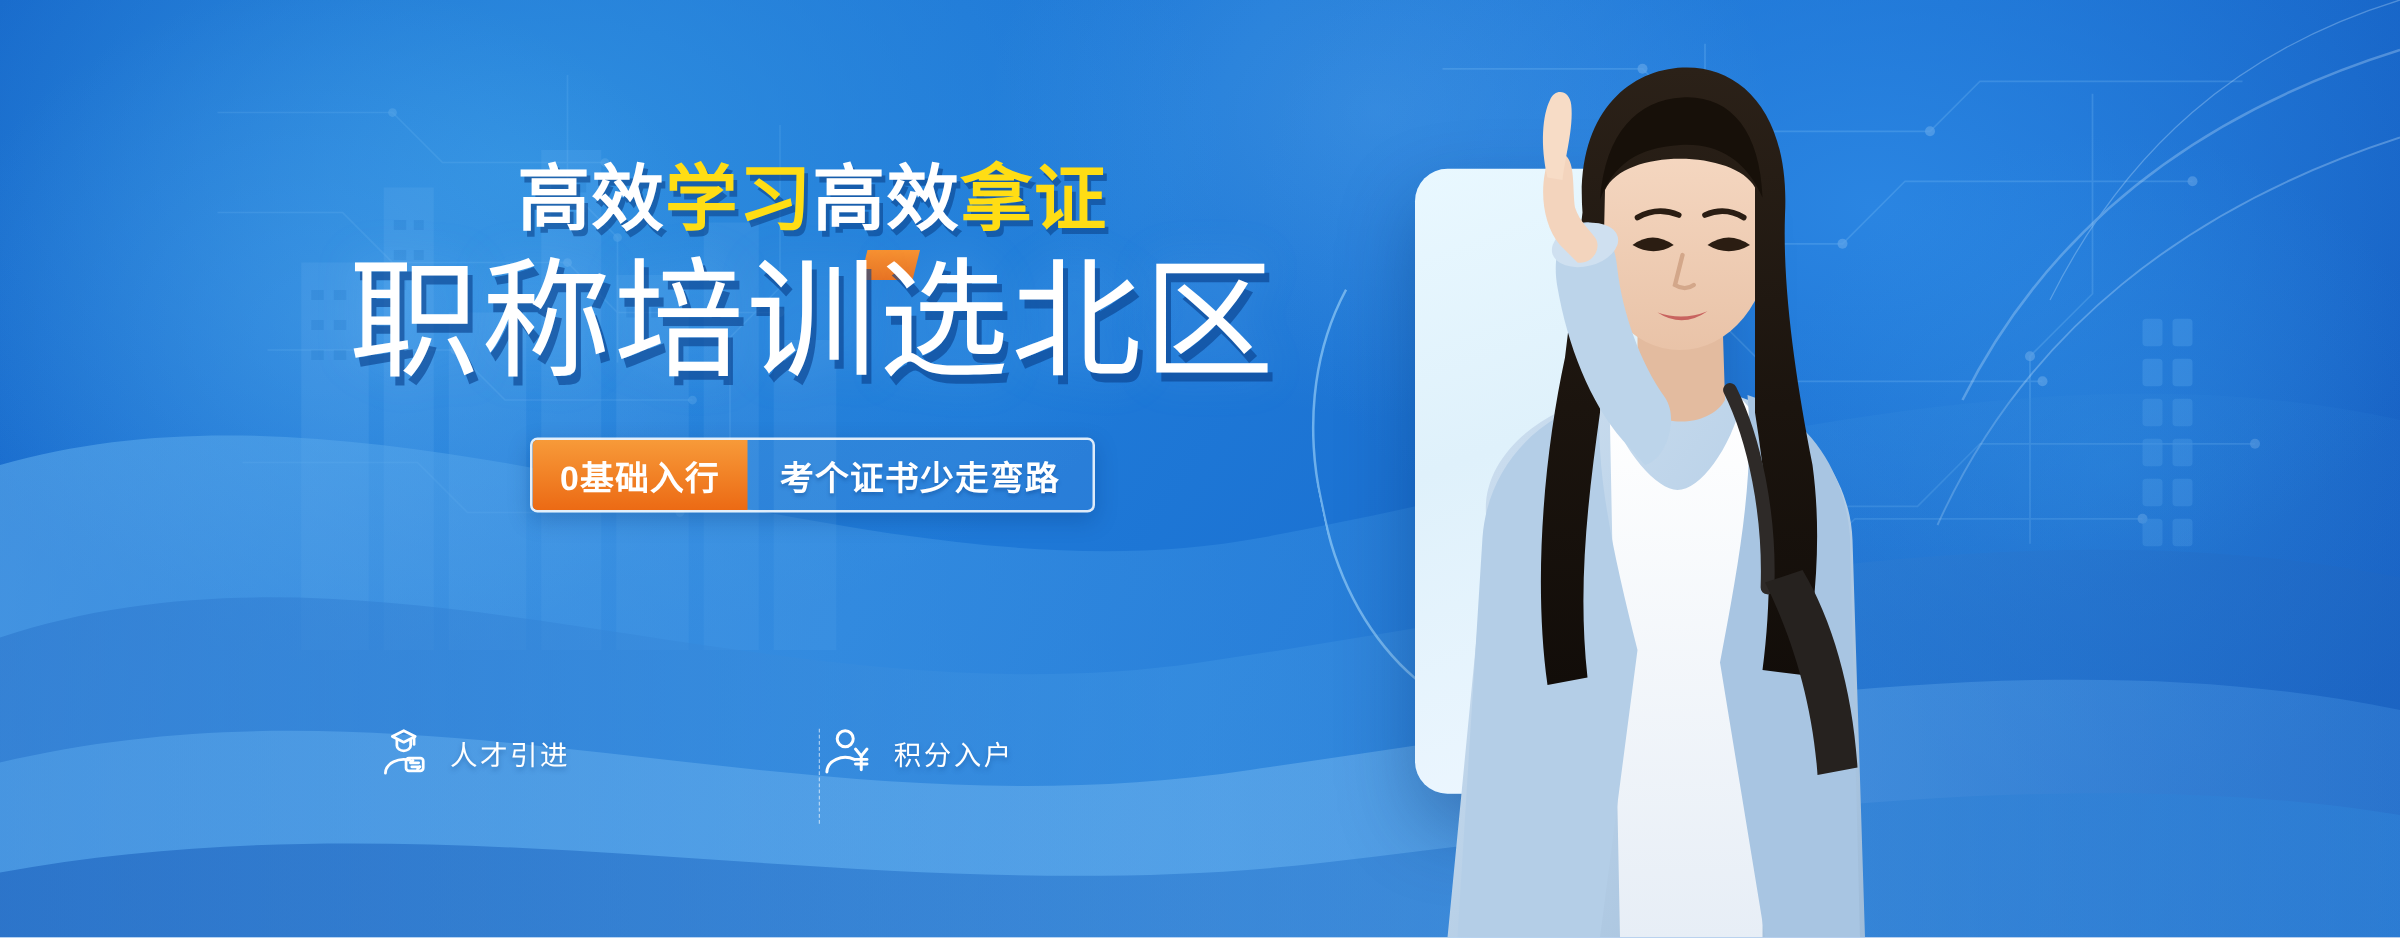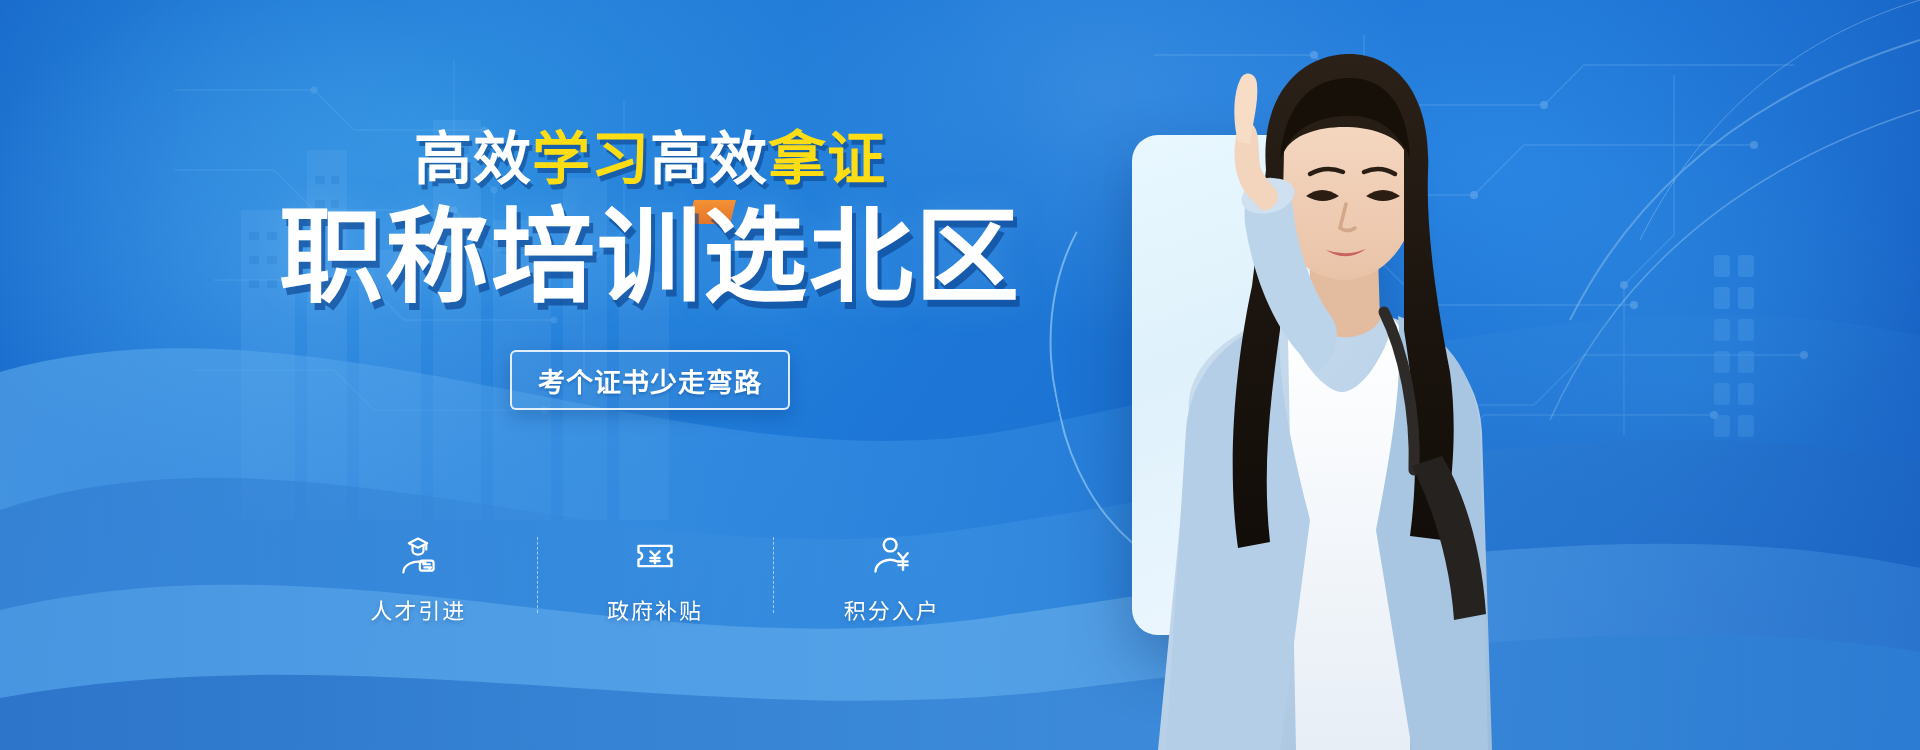--- a/index.html
+++ b/index.html
@@ -76,21 +76,21 @@
     text-shadow:3px 5px 0 rgba(9,62,133,.55);
     margin-bottom:14px;
   }
   .headline-sub .hl{ color:#ffdd14; }
 
   .headline-main{
     position:relative;
     display:inline-block;
     font-family:"DejaVu Sans","Liberation Sans",sans-serif;
     font-size:104px;
-    font-weight:bold;
+    font-weight:normal;
     line-height:1.06;
     letter-spacing:2px;
     white-space:nowrap;
     color:#ffffff;
     text-shadow:
        4px 7px 0 rgba(10,64,140,.62),
        0 0 34px rgba(130,200,255,.28);
     margin-bottom:38px;
   }
   .accent-block{
@@ -135,21 +135,21 @@
     position:absolute;
     left:300px; bottom:125px;
     width:710px;
     display:flex;
     align-items:flex-end;
     z-index:6;
   }
   .feature{
     flex:1 1 0;
     display:flex;
-    flex-direction:column;
+    flex-direction:row;
     align-items:center;
     gap:14px;
     position:relative;
   }
   .feature + .feature::before{
     content:"";
     position:absolute;
     left:0; top:4px;
     height:76px;
     border-left:1px dashed rgba(255,255,255,.55);
@@ -420,20 +420,21 @@
     <div class="headline-sub">
       <span>高效</span><span class="hl">学习</span><span>高效</span><span class="hl">拿证</span>
     </div>
 
     <div class="headline-main">
       <span class="accent-block"></span>
       <span>职称培训选北区</span>
     </div>
 
     <div class="pill">
+      <div class="pill-left">0基础入行</div>
       <div class="pill-right">考个证书少走弯路</div>
     </div>
   </div>
 
   <div class="features">
 
     <div class="feature">
       <span class="ico">
         <svg viewBox="0 0 48 48" fill="none" stroke="#ffffff" stroke-width="2.4" stroke-linecap="round" stroke-linejoin="round">
           <path d="M14 10 L24 5 L34 10 L24 15 Z"></path>
@@ -442,31 +443,20 @@
           <path d="M8 42 a16 12 0 0 1 22 -11"></path>
           <rect x="26" y="29" width="15" height="11" rx="2.5"></rect>
           <path d="M30 33 h7 M31 36.5 h7"></path>
           <path d="M30 33 l2 -2 M38 36.5 l-2 2"></path>
         </svg>
       </span>
       <span class="lbl">人才引进</span>
     </div>
 
 
-    <div class="feature">
-      <span class="ico">
-        <svg viewBox="0 0 48 48" fill="none" stroke="#ffffff" stroke-width="2.6" stroke-linecap="round" stroke-linejoin="round">
-          <path d="M6 13 h36 v7 a4 4 0 0 0 0 8 v7 H6 v-7 a4 4 0 0 0 0 -8 Z"></path>
-          <path d="M19 19 l5 5 l5 -5"></path>
-          <path d="M24 24 v8"></path>
-          <path d="M19 26 h10 M19 29.5 h10"></path>
-        </svg>
-      </span>
-      <span class="lbl">政府补贴</span>
-    </div>
 
     <div class="feature">
       <span class="ico">
         <svg viewBox="0 0 48 48" fill="none" stroke="#ffffff" stroke-width="2.6" stroke-linecap="round" stroke-linejoin="round">
           <circle cx="22" cy="12" r="7"></circle>
           <path d="M6 41 a16 13 0 0 1 24 -11"></path>
           <path d="M31 21 l5 6 l5 -6"></path>
           <path d="M36 27 v12"></path>
           <path d="M31 30 h10 M31 34 h10"></path>
         </svg>

